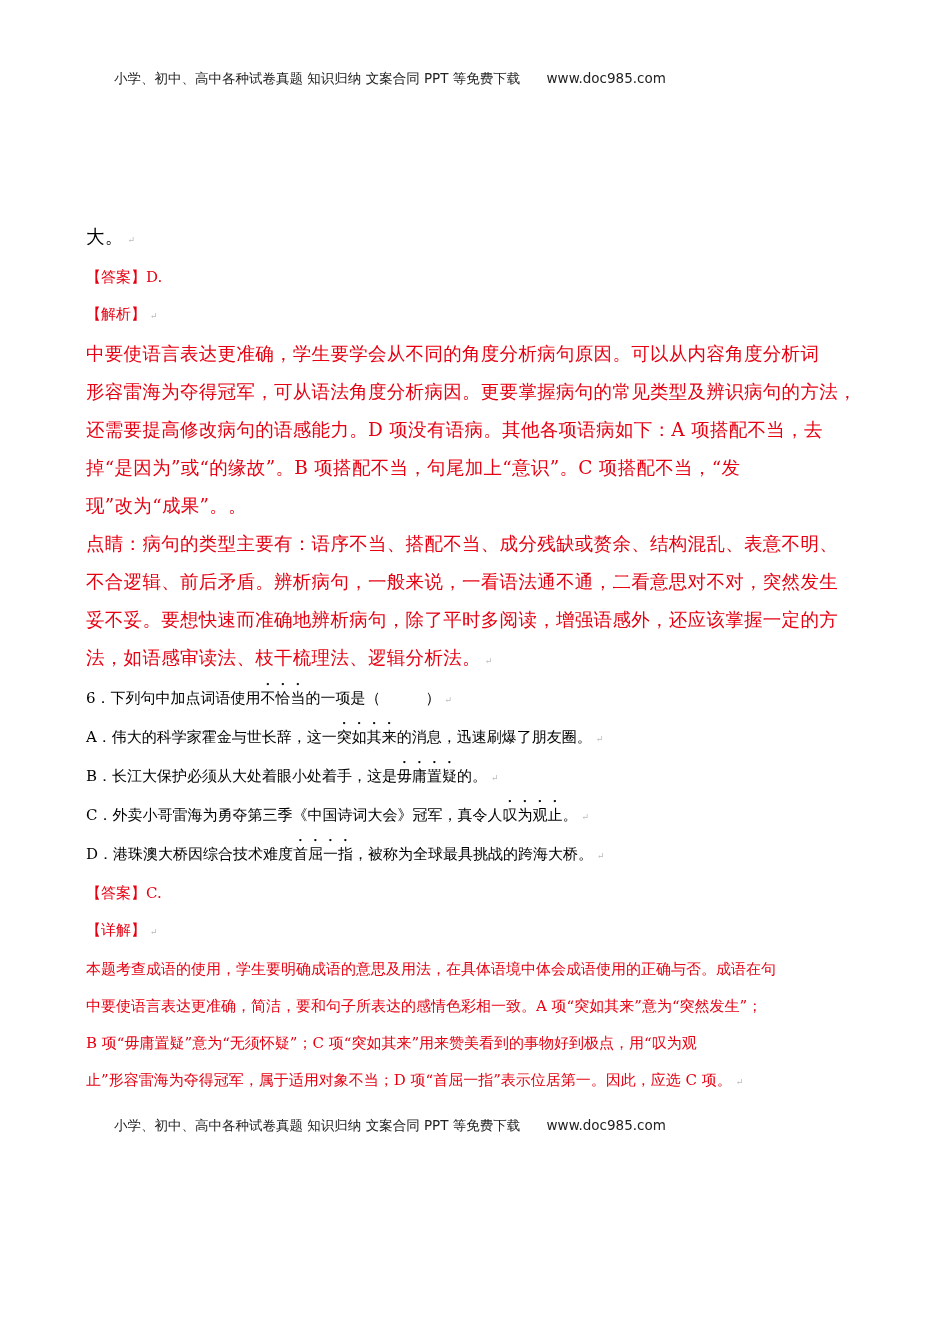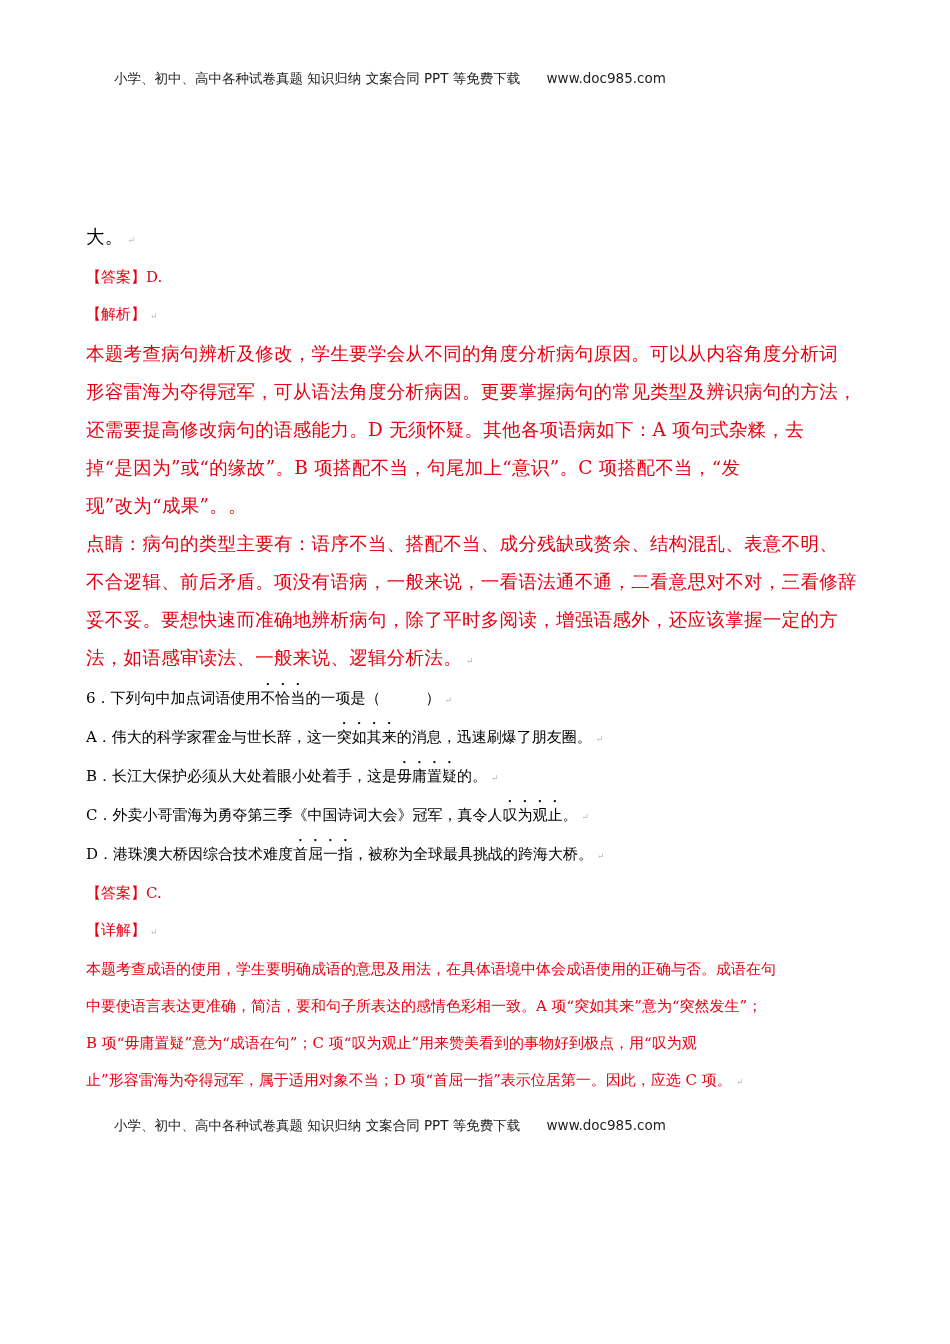--- a/index.html
+++ b/index.html
@@ -24,30 +24,30 @@
 <div class="header">
   <span>小学、初中、高中各种试卷真题  知识归纳  文案合同  PPT 等免费下载</span>
   <span class="url">www.doc985.com</span>
 </div>
 
 <div class="content">
   <div class="line big"><span>大。</span><span class="mark">↵</span></div>
   <div class="line label red"><span>【答案】</span><span>D.</span></div>
   <div class="line label red"><span>【解析】</span><span class="mark">↵</span></div>
 
-  <div class="line big red">本题考查病句辨析及修改，学生要学会从不同的角度分析病句原因。可以从内容角度分析词</div>
+  <div class="line big red">中要使语言表达更准确，学生要学会从不同的角度分析病句原因。可以从内容角度分析词</div>
   <div class="line big red">形容雷海为夺得冠军，可从语法角度分析病因。更要掌握病句的常见类型及辨识病句的方法，</div>
-  <div class="line big red">还需要提高修改病句的语感能力。D 无须怀疑。其他各项语病如下：A 项句式杂糅，去</div>
+  <div class="line big red">还需要提高修改病句的语感能力。D 项没有语病。其他各项语病如下：A 项搭配不当，去</div>
   <div class="line big red">掉“是因为”或“的缘故”。B 项搭配不当，句尾加上“意识”。C 项搭配不当，“发</div>
   <div class="line big red">现”改为“成果”。。</div>
 
   <div class="line big red">点睛：病句的类型主要有：语序不当、搭配不当、成分残缺或赘余、结构混乱、表意不明、</div>
-  <div class="line big red">不合逻辑、前后矛盾。项没有语病，一般来说，一看语法通不通，二看意思对不对，三看修辞</div>
+  <div class="line big red">不合逻辑、前后矛盾。辨析病句，一般来说，一看语法通不通，二看意思对不对，突然发生</div>
   <div class="line big red">妥不妥。要想快速而准确地辨析病句，除了平时多阅读，增强语感外，还应该掌握一定的方</div>
-  <div class="line big red"><span>法，如语感审读法、一般来说、逻辑分析法。</span><span class="mark">↵</span></div>
+  <div class="line big red"><span>法，如语感审读法、枝干梳理法、逻辑分析法。</span><span class="mark">↵</span></div>
 
   <div class="line small">
     <span>6．下列句中加点词语使用</span><span style="text-emphasis: dot; -webkit-text-emphasis: dot; text-emphasis-position: over;">不恰当</span><span>的一项是（　　　）</span><span class="mark">↵</span>
   </div>
   <div class="line small">
     <span>A．伟大的科学家霍金与世长辞，这一</span><span style="text-emphasis: dot; -webkit-text-emphasis: dot; text-emphasis-position: over; text-align: right;">突如其来</span><span>的消息，迅速刷爆了朋友圈。</span><span class="mark">↵</span>
   </div>
   <div class="line small">
     <span>B．长江大保护必须从大处着眼小处着手，这是</span><span style="text-emphasis: dot; -webkit-text-emphasis: dot; text-emphasis-position: over;">毋庸置疑</span><span>的。</span><span class="mark">↵</span>
   </div>
@@ -56,20 +56,20 @@
   </div>
   <div class="line small">
     <span>D．港珠澳大桥因综合技术难度</span><span style="text-emphasis: dot; -webkit-text-emphasis: dot; text-emphasis-position: over;">首屈一指</span><span>，被称为全球最具挑战的跨海大桥。</span><span class="mark">↵</span>
   </div>
 
   <div class="line label red"><span>【答案】</span><span>C.</span></div>
   <div class="line label red"><span>【详解】</span><span class="mark">↵</span></div>
 
   <div class="line small red">本题考查成语的使用，学生要明确成语的意思及用法，在具体语境中体会成语使用的正确与否。成语在句</div>
   <div class="line small red">中要使语言表达更准确，简洁，要和句子所表达的感情色彩相一致。A 项“突如其来”意为“突然发生”；</div>
-  <div class="line small red">B 项“毋庸置疑”意为“成语在句”；C 项“叹为观止”用来赞美看到的事物好到极点，用“叹为观</div>
+  <div class="line small red">B 项“毋庸置疑”意为“无须怀疑”；C 项“突如其来”用来赞美看到的事物好到极点，用“叹为观</div>
   <div class="line small red"><span>止”形容雷海为夺得冠军，属于适用对象不当；D 项“首屈一指”表示位居第一。因此，应选 C 项。</span><span class="mark">↵</span></div>
 </div>
 
 <div class="footer">
   <span>小学、初中、高中各种试卷真题  知识归纳  文案合同  PPT 等免费下载</span>
   <span class="url">www.doc985.com</span>
 </div>
 
 </body></html>

